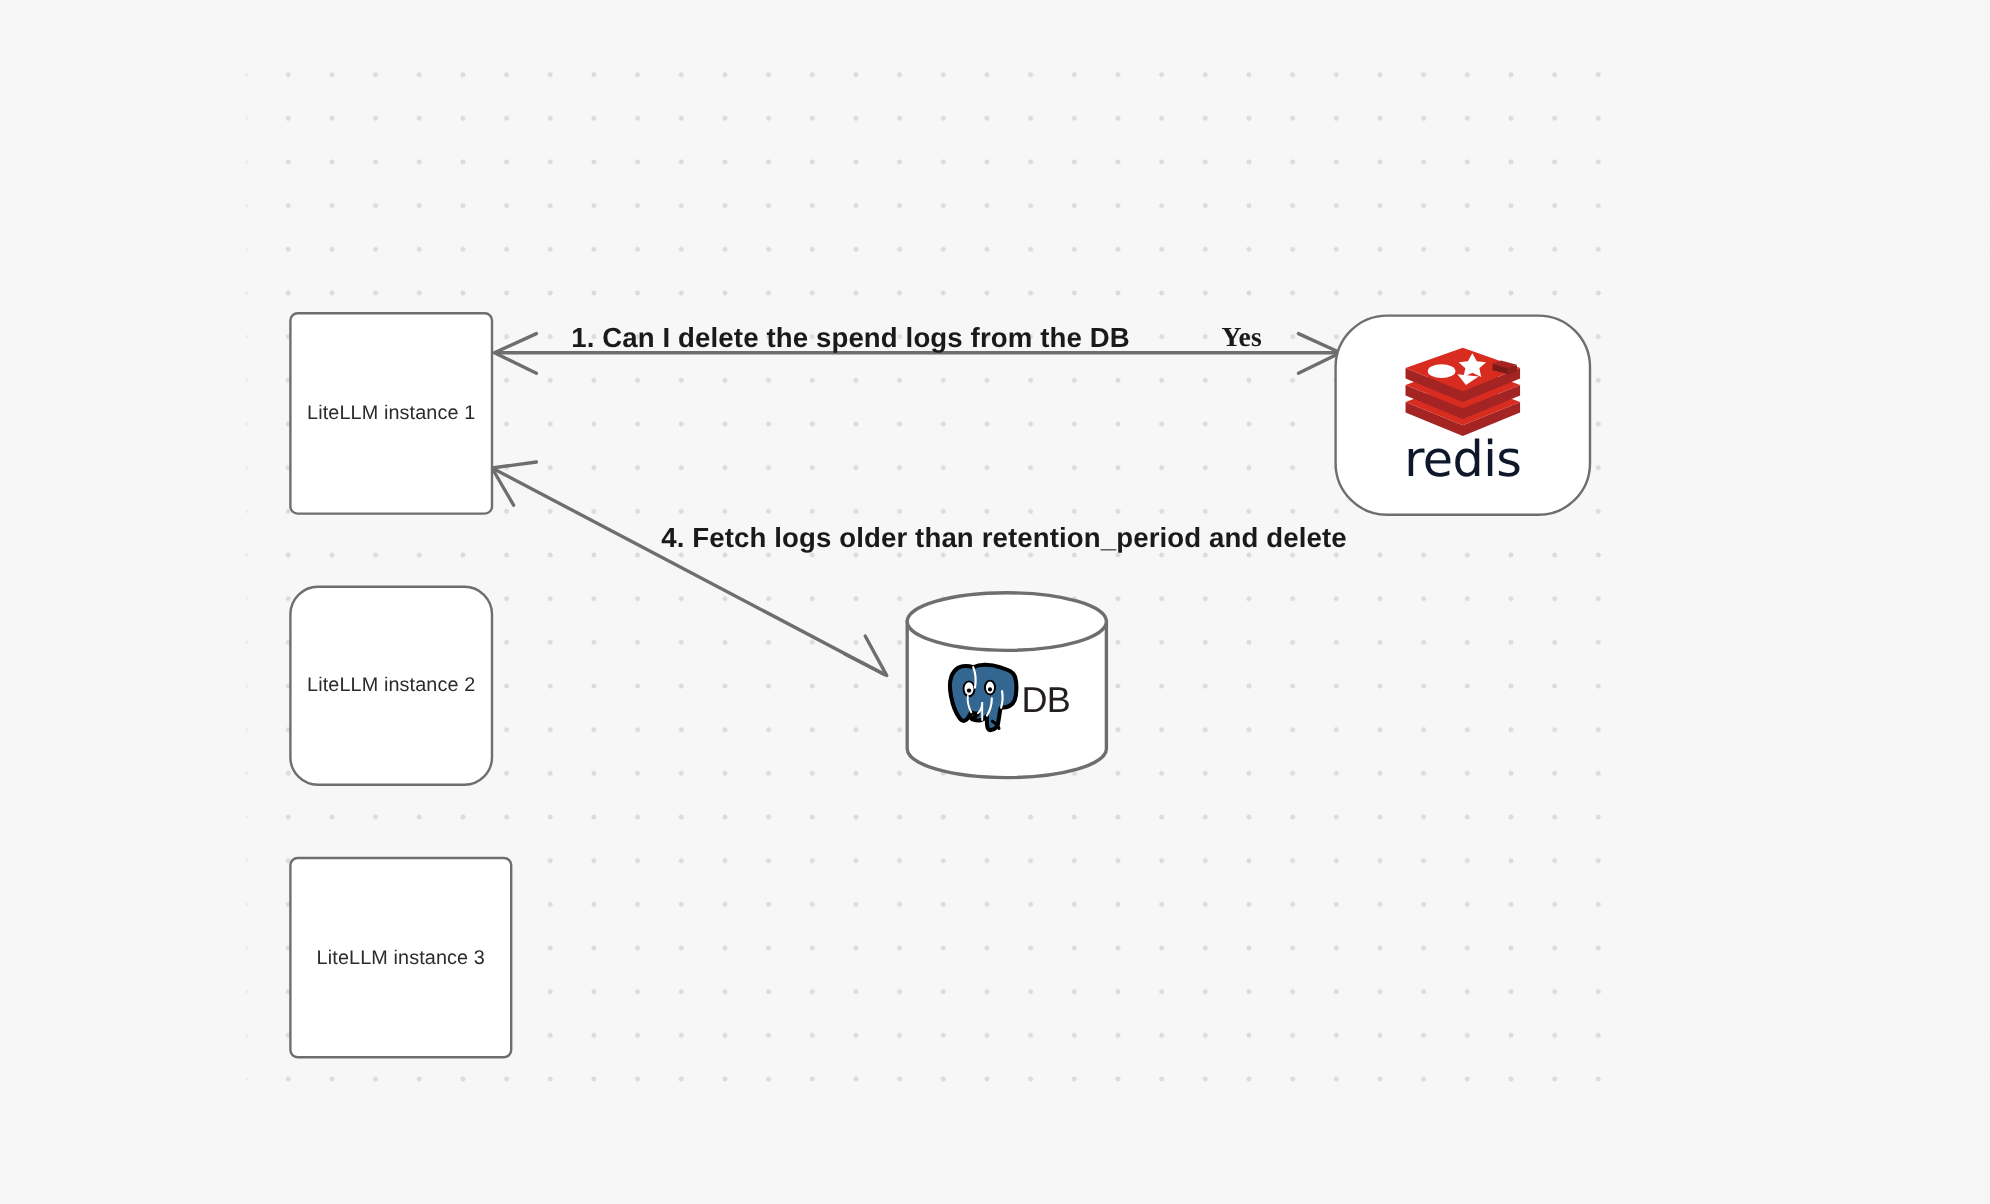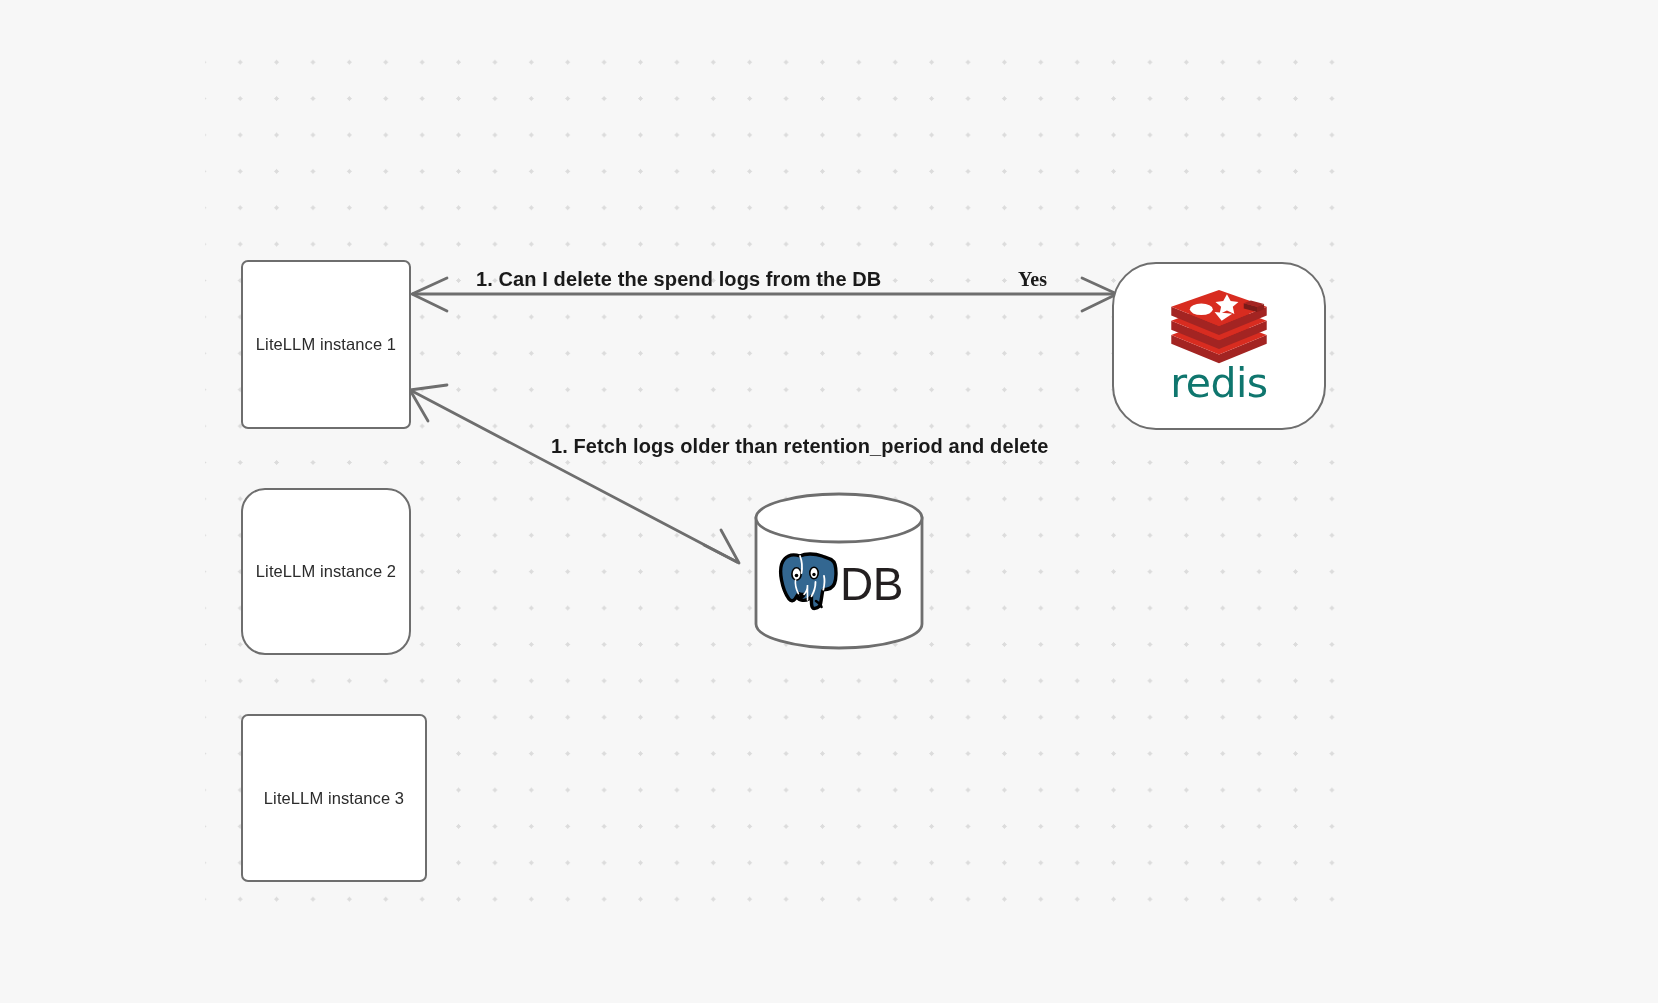--- a/index.html
+++ b/index.html
@@ -89,21 +89,21 @@
     display: flex;
     flex-direction: column;
     align-items: center;
     justify-content: center;
   }
   #redis-logo-stack { width: 108px; height: 76px; display: block; }
   .redis-wordmark {
     font-family: "DejaVu Sans", sans-serif;
     font-size: 41px;
     font-weight: 400;
-    color: #0f766e;
+    color: #0f172a;
     letter-spacing: -0.5px;
     line-height: 1;
     margin-top: -2px;
   }
 
   
   #db-node {
     position: absolute;
     left: 753px;
     top: 492px;
@@ -118,41 +118,41 @@
     width: 172px;
     height: 80px;
     display: flex;
     align-items: center;
     justify-content: center;
     gap: 1px;
   }
   #pg-elephant { width: 64px; height: 66px; display: block; }
   .db-text {
     font-family: "Liberation Sans", sans-serif;
-    font-size: 46px;
+    font-size: 30px;
     font-weight: 400;
     color: #231f20;
     line-height: 1;
     letter-spacing: -0.5px;
   }
 
   
   #edges {
     position: absolute;
     left: 0; top: 0;
     width: 1658px; height: 1003px;
     pointer-events: none;
   }
 
   
   .edge-label {
     position: absolute;
     font-family: "Liberation Sans", sans-serif;
     font-weight: bold;
-    font-size: 20px;
+    font-size: 23px;
     color: #1a1a1a;
     white-space: nowrap;
     letter-spacing: 0.1px;
   }
   #label-1 { left: 476px; top: 268px; }
   #label-yes { left: 1018px; top: 268px; font-family: Liberation Serif, serif; }
   #label-2 { left: 551px; top: 435px; }
 </style>
 </head>
 <body>
@@ -245,15 +245,15 @@
         <path d="M41 50 C44 52 46 54 46.5 56" fill="none" stroke="#000000" stroke-width="2.6" stroke-linecap="round"></path>
       </svg>
       <span class="db-text">DB</span>
     </div>
   </div>
 
   <div class="edge-label" id="label-1">1.  Can I delete the spend logs from the DB</div>
 
   <div class="edge-label" id="label-yes">Yes</div>
 
-  <div class="edge-label" id="label-2">1.  Fetch logs older than retention_period and delete</div>
+  <div class="edge-label" id="label-2">4.  Fetch logs older than retention_period and delete</div>
 
 </div>
 
 </body></html>

